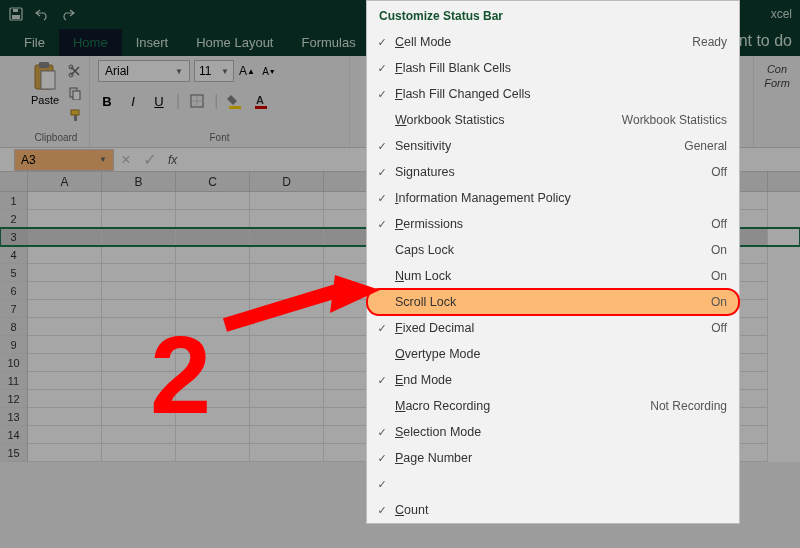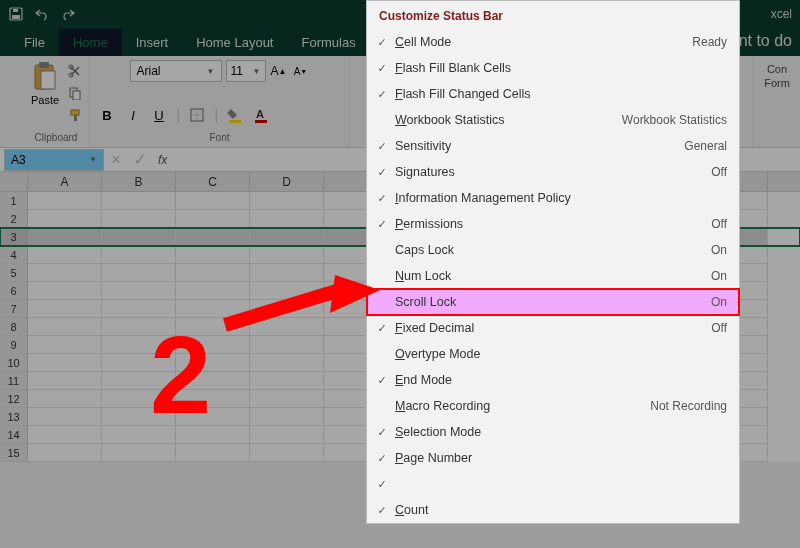--- a/index.html
+++ b/index.html
@@ -20,59 +20,59 @@
 .ribbon { height: 92px; background: #f3f2f1; border-bottom: 1px solid #d0d0d0; display: flex; }
 .ribbon-group { border-right: 1px solid #e0e0e0; padding: 4px 8px 2px 8px; display: flex; flex-direction: column; }
 .group-content { flex: 1; display: flex; align-items: flex-start; gap: 6px; }
 .group-label { font-size: 10px; color: #666; text-align: center; padding-bottom: 2px; }
 
 .paste-col { display: flex; flex-direction: column; align-items: center; gap: 2px; }
 .paste-icon { width: 28px; height: 32px; display: flex; align-items: center; justify-content: center; }
 .paste-side { display: flex; flex-direction: column; gap: 4px; padding-top: 2px; }
 .small-btn { width: 20px; height: 18px; display: flex; align-items: center; justify-content: center; }
 
-.font-row1 { display: flex; gap: 4px; align-items: center; margin-bottom: 24px; justify-content: center; }
+.font-row1 { display: flex; gap: 4px; align-items: center; margin-bottom: 10px; }
 .font-name { width: 92px; height: 22px; border: 1px solid #b8b8b8; background: #fff; font-size: 12px; padding: 0 6px; display: flex; align-items: center; justify-content: space-between; }
 .font-size { width: 40px; height: 22px; border: 1px solid #b8b8b8; background: #fff; font-size: 12px; padding: 0 4px; display: flex; align-items: center; justify-content: space-between; }
 .dropdown-arrow { font-size: 8px; color: #666; }
 .font-row2 { display: flex; gap: 8px; align-items: center; }
 .fmt-btn { width: 18px; height: 18px; display: flex; align-items: center; justify-content: center; font-size: 13px; }
 .fmt-bold { font-weight: 700; }
 .fmt-italic { font-style: italic; }
 .fmt-underline { text-decoration: underline; }
 
 .number-col { display:flex; flex-direction:column; gap:4px; }
 
 
 .formula-bar { height: 24px; background: #fff; border-bottom: 1px solid #d0d0d0; display: flex; align-items: center; }
-.name-box { width: 100px; height: 22px; border: 1px solid #ccc; margin-left: 4px; padding: 0 6px; font-size: 12px; display: flex; align-items: center; justify-content: space-between; background: #7dd3fc; }
+.name-box { width: 100px; height: 22px; border: 1px solid #ccc; margin-left: 14px; padding: 0 6px; font-size: 12px; display: flex; align-items: center; justify-content: space-between; background: #fdba74; }
 .fx-sep { width: 24px; display: flex; justify-content: center; color: #999; }
 .fx-label { font-style: italic; font-size: 12px; color: #555; margin-left: 6px; }
 
 
 .grid { position: relative; background: #fff; }
 .col-headers { display: flex; height: 20px; background: #e6e6e6; border-bottom: 1px solid #ccc; }
 .corner-cell { width: 28px; border-right: 1px solid #ccc; background: #e6e6e6; }
 .col-header { width: 74px; border-right: 1px solid #ccc; font-size: 12px; text-align: center; line-height: 20px; color: #333; }
 .row { display: flex; height: 18px; }
 .row-header { width: 28px; border-right: 1px solid #ccc; border-bottom: 1px solid #e0e0e0; background: #e6e6e6; font-size: 11px; text-align: center; line-height: 18px; color: #333; }
 .cell { width: 74px; border-right: 1px solid #e0e0e0; border-bottom: 1px solid #e0e0e0; }
 .row.selected .row-header { background: #d0d0d0; }
 .row.selected .cell { background: #d8d8d8; }
 .row.selected { outline: 2px solid #1a7a4c; outline-offset: -1px; }
 
 
 .context-menu { position: absolute; top: 0; left: 366px; width: 374px; background: #f2f2f2; border: 1px solid #bcbcbc; z-index: 10; font-size: 12.5px; color: #333; }
-.menu-title { padding: 8px 27px 6px 12px; font-weight: 600; font-size: 12px; color: #7f1d1d; }
+.menu-title { padding: 8px 27px 6px 12px; font-weight: 600; font-size: 12px; color: #14532d; }
 .menu-item { display: flex; align-items: center; height: 26px; padding: 0 12px 0 28px; position: relative; }
 .menu-item .check { position: absolute; left: 8px; width: 14px; text-align: center; color: #555; font-size: 11px; }
 .menu-item .label { flex: 1; }
 .menu-item .label .ul { text-decoration: underline; }
 .menu-item .value { color: #555; font-size: 12px; }
-.menu-item.highlight { background: #f0abfc; outline: 2px solid #ff0000; outline-offset: -1px; }
+.menu-item.highlight { background: #fdba74; outline: 2px solid #ff0000; outline-offset: -1px; border-radius: 12px; }
 
 
 .anno-2 { position: absolute; left: 150px; top: 320px; font-size: 110px; font-weight: 700; color: #ff0000; z-index: 20; font-family: Arial, sans-serif; line-height: 1; }
 .anno-arrow { position: absolute; left: 220px; top: 275px; width: 160px; height: 60px; z-index: 20; }
 
 svg { display: block; }
 </style>
 </head>
 <body>
 
@@ -193,21 +193,21 @@
     <div class="group-content"></div>
     <div class="group-label"></div>
   </div>
 
   <div class="ribbon-group" style="width:50px; padding:6px 4px;">
     <div class="number-col">
       <span class="small-btn">▾</span>
       <span style="font-size:9px; color:#555;">.00</span>
     </div>
   </div>
-  <div style="width:46px; padding:6px 2px; font-size:11px; color:#444; text-align:center; line-height:14px;">
+  <div style="width:46px; padding:6px 2px; font-size:11px; color:#444; text-align:center; line-height:14px;font-style:italic;">
     <div>Con</div>
     <div>Form</div>
   </div>
 </div>
 
 <div class="formula-bar">
   <div class="name-box">
     <span>A3</span>
     <span class="dropdown-arrow">▼</span>
   </div>

